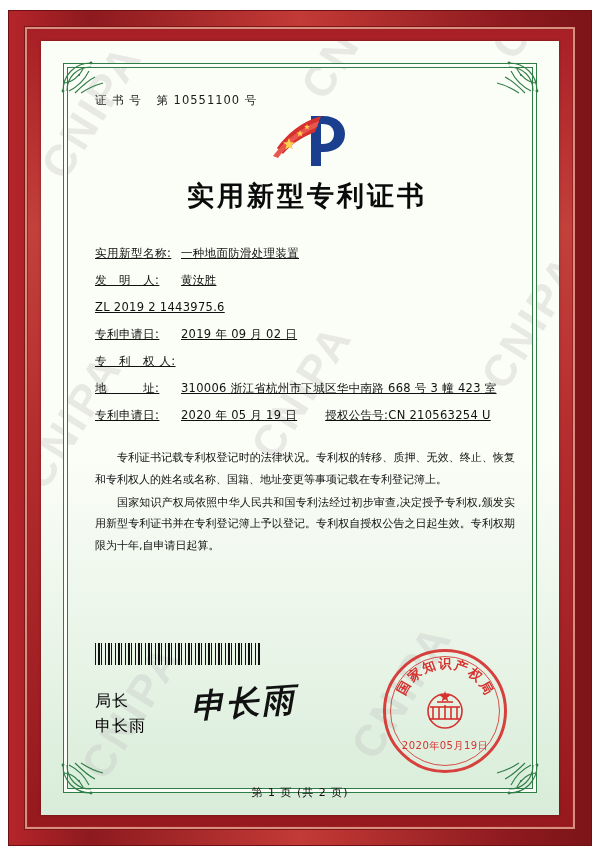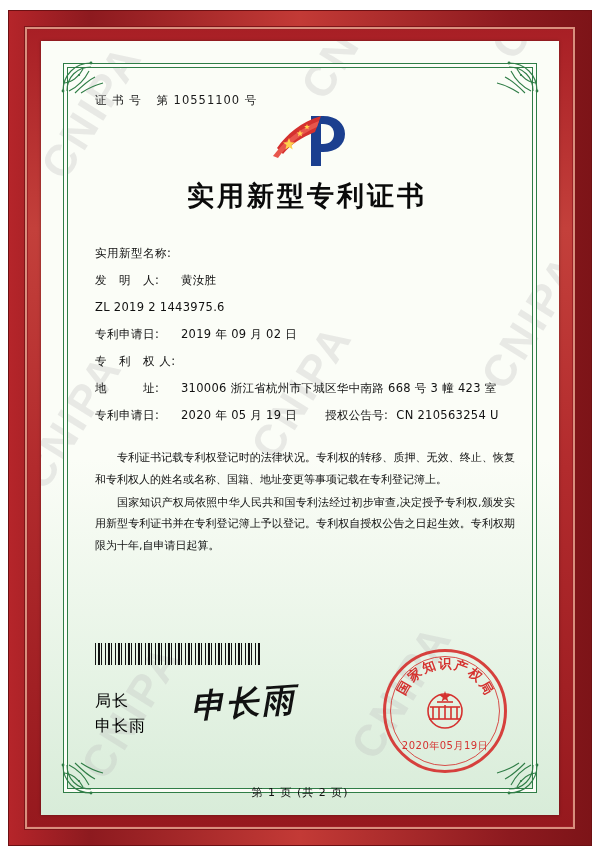--- a/index.html
+++ b/index.html
@@ -117,20 +117,21 @@
   .fields {
     margin-top: 26px;
     font-size: 11.5px;
     line-height: 2.35;
     color: #111;
   }
   .field-row {
     display: flex;
     align-items: flex-end;
     white-space: nowrap;
+    text-decoration: underline;
   }
   .f-label {
     width: 86px;
     flex: 0 0 86px;
     letter-spacing: 0.5px;
   }
   .f-value { letter-spacing: 0.3px; }
   .f-value2 { margin-left: 28px; }
 
   .paragraphs {
@@ -351,20 +352,21 @@
             <polygon points="48,12 48.8,14 50.9,14.1 49.2,15.4 49.8,17.5 48,16.2 46.2,17.5 46.8,15.4 45.1,14.1 47.2,14"></polygon>
           </g>
         </svg>
       </div>
 
       <div class="title">实用新型专利证书</div>
 
       <div class="fields">
         <div class="field-row">
           <span class="f-label">实用新型名称:</span>
+          <span class="f-value">一种地面防滑处理装置</span>
         </div>
         <div class="field-row">
           <span class="f-label">发　明　人:</span>
           <span class="f-value">黄汝胜</span>
         </div>
         <div class="field-row">
           <span class="f-value">ZL 2019 2 1443975.6</span>
         </div>
         <div class="field-row">
           <span class="f-label">专利申请日:</span>
@@ -374,21 +376,21 @@
           <span class="f-label">专　利　权 人:</span>
         </div>
         <div class="field-row">
           <span class="f-label">地　　　址:</span>
           <span class="f-value">310006 浙江省杭州市下城区华中南路 668 号 3 幢 423 室</span>
         </div>
         <div class="field-row">
           <span class="f-label">专利申请日:</span>
           <span class="f-value">2020 年 05 月 19 日</span>
           <span class="f-value f-value2">授权公告号:</span>
-          <span class="f-value" style="margin-left:8px;">CN 210563254 U</span>
+          <span class="f-value" style="margin-left:0;">CN 210563254 U</span>
         </div>
       </div>
 
       <div class="paragraphs">
         <p>专利证书记载专利权登记时的法律状况。专利权的转移、质押、无效、终止、恢复和专利权人的姓名或名称、国籍、地址变更等事项记载在专利登记簿上。</p>
         <p>国家知识产权局依照中华人民共和国专利法经过初步审查,决定授予专利权,颁发实用新型专利证书并在专利登记簿上予以登记。专利权自授权公告之日起生效。专利权期限为十年,自申请日起算。</p>
       </div>
     </div>
 
     <div class="barcode"></div>

